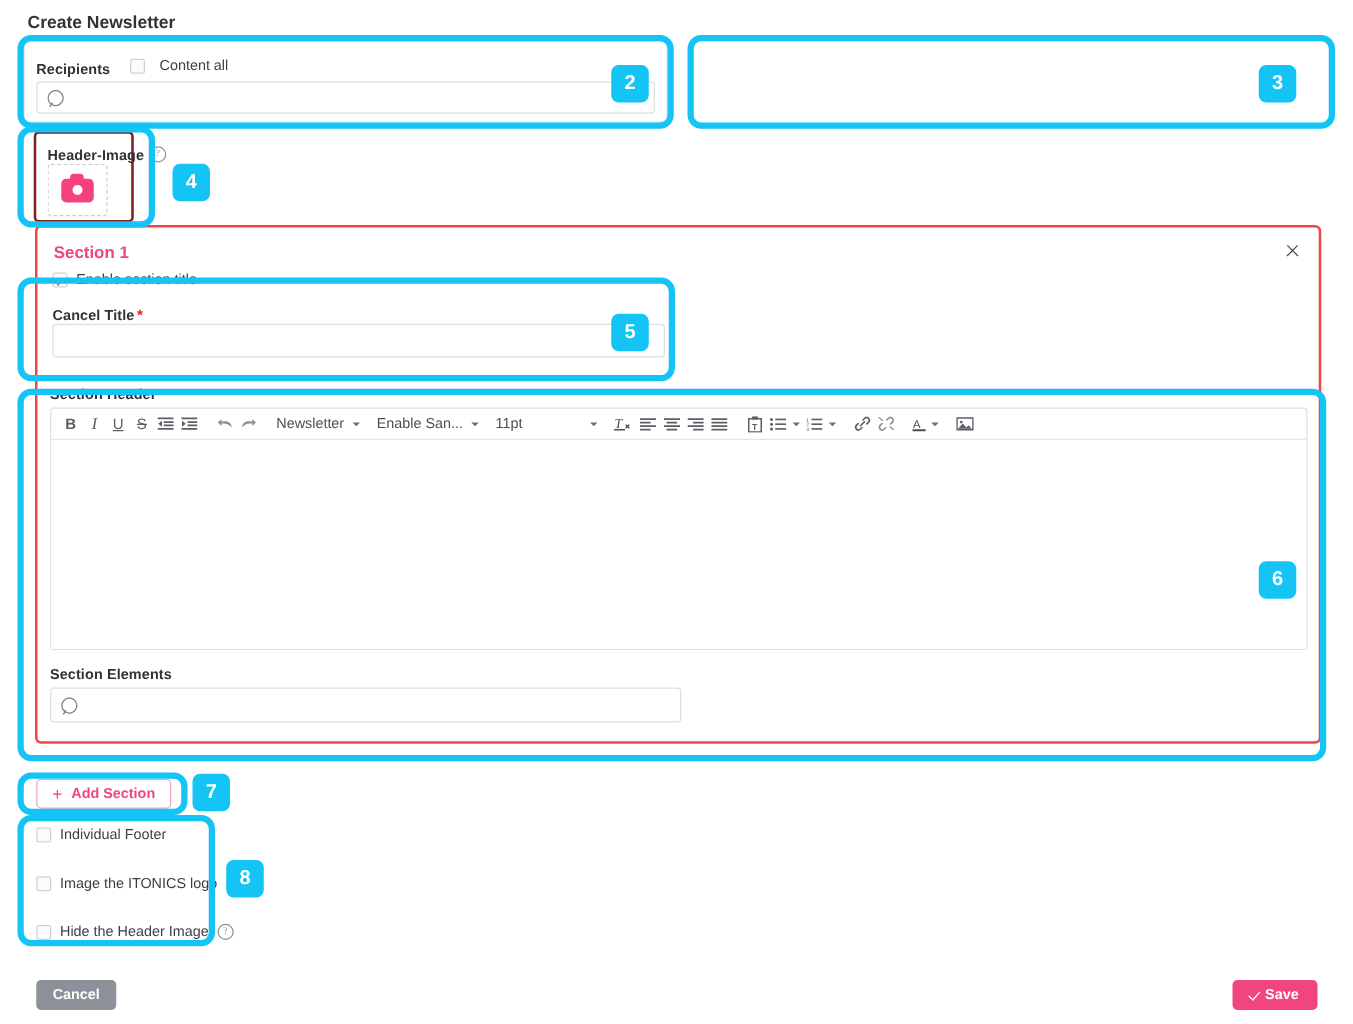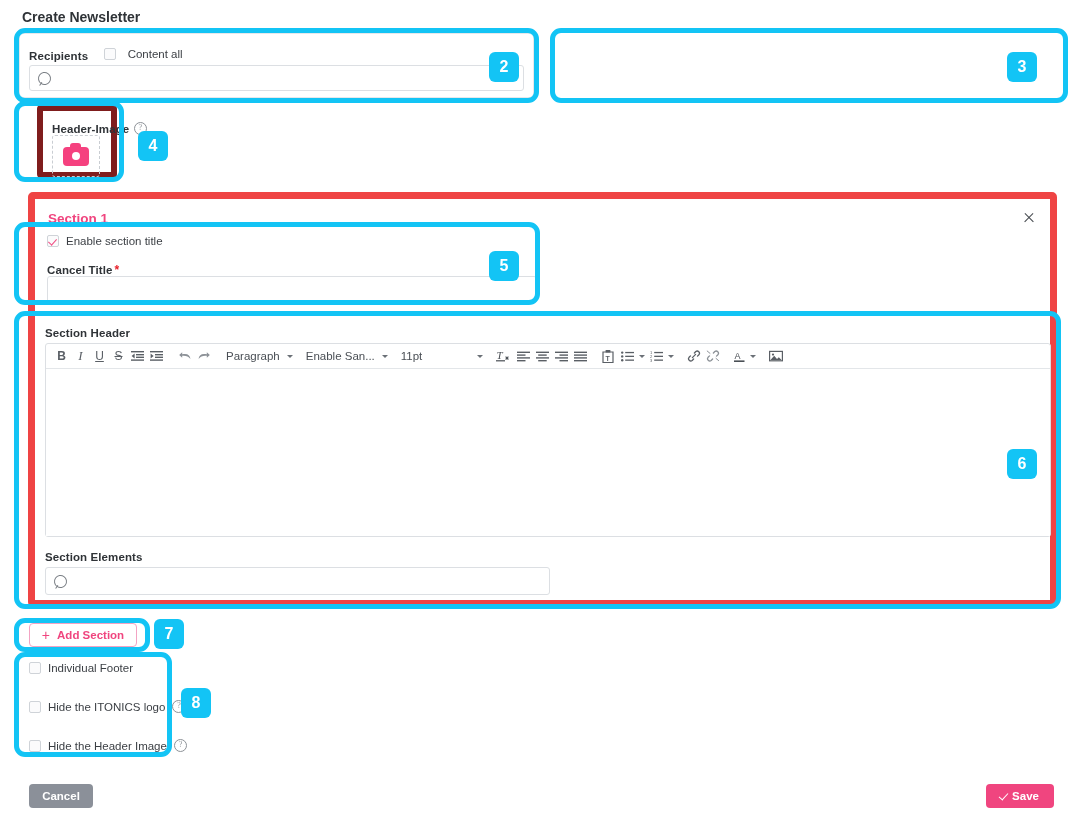--- a/index.html
+++ b/index.html
@@ -58,36 +58,36 @@
   #recipients-row{position:absolute;left:9px;top:10px;display:flex;align-items:flex-end;gap:16px;}
   #recipients-input{position:absolute;left:9px;top:31px;width:495px;}
 
   
   #subject-card{position:absolute;left:556px;top:33px;width:508px;height:65px;
       background:#fff;border:1px solid #e6e8eb;border-radius:4px;box-sizing:border-box;}
   #subject-label{position:absolute;left:9px;top:10px;}
   #subject-input{position:absolute;left:9px;top:31px;width:487px;}
 
   
-  #headerimage-card{position:absolute;left:37px;top:105px;width:80px;height:73px;
-      background:#fff;border:6px solid #7f1d1d;border-radius:4px;box-sizing:border-box;}
+  #headerimage-card{position:absolute;left:27px;top:105px;width:80px;height:73px;
+      background:#fff;border:2px solid #7f1d1d;border-radius:4px;box-sizing:border-box;}
   #headerimage-label{position:absolute;left:9px;top:8px;white-space:nowrap;}
   #headerimage-drop{
     position:absolute;left:9px;top:24px;width:46px;height:40px;
     border:1px dashed #c9cdd2;border-radius:3px;display:flex;align-items:center;justify-content:center;
   }
   .cam{position:relative;width:26px;height:19px;background:#f5417f;border-radius:4px;}
   .cam:before{content:"";position:absolute;left:7px;top:-4px;width:11px;height:5px;
       background:#f5417f;border-radius:3px 3px 0 0;}
   .cam:after{content:"";position:absolute;left:50%;top:50%;width:8px;height:8px;
       margin:-4px 0 0 -4px;border-radius:50%;background:#fff;}
 
   
-  #section-panel{position:absolute;left:28px;top:192px;width:1029px;height:415px;
-      background:#fff;border:7px solid #ef4444;border-radius:5px;box-sizing:border-box;}
+  #section-panel{position:absolute;left:28px;top:180px;width:1029px;height:415px;
+      background:#fff;border:2px solid #ef4444;border-radius:5px;box-sizing:border-box;}
   #section-title-head{position:absolute;left:13px;top:12px;font-size:13.5px;font-weight:700;color:#f0457f;}
   #section-close{position:absolute;right:12px;top:10px;width:18px;height:18px;cursor:pointer;}
   #section-close:before,#section-close:after{
     content:"";position:absolute;left:3px;top:8px;width:12px;height:1.4px;background:#44484d;}
   #section-close:before{transform:rotate(45deg);}
   #section-close:after{transform:rotate(-45deg);}
 
   #enable-title-row{position:absolute;left:12px;top:36px;display:flex;align-items:center;}
   #section-title-label{position:absolute;left:12px;top:61px;}
   #section-title-input{position:absolute;left:12px;top:77px;width:490px;height:27px;}
@@ -222,21 +222,21 @@
               <path d="M4.2 2.2 L1.2 5 L4.2 7.8 L4.2 5.8 C7.6 5.4 10.4 6.2 12.4 9 C12.2 5.2 9.6 3.1 4.2 4.2 Z" fill="#8c9197"></path>
             </svg>
         </div>
         <div class="tb">
           <svg width="14" height="12" viewBox="0 0 14 12">
               <path d="M9.8 2.2 L12.8 5 L9.8 7.8 L9.8 5.8 C6.4 5.4 3.6 6.2 1.6 9 C1.8 5.2 4.4 3.1 9.8 4.2 Z" fill="#8c9197"></path>
             </svg>
         </div>
         <div class="tbgap"></div>
         <div class="tbsel" style="margin-left:4px;">
-          <span>Paragraph</span>
+          <span>Newsletter</span>
           <span class="caret"></span>
         </div>
         <div class="tbgap"></div>
         <div class="tbsel" style="margin-left:4px;">
           <span>Enable San...</span>
           <span class="caret"></span>
         </div>
         <div class="tbgap"></div>
         <div class="tbsel" style="margin-left:4px;min-width:82px;">
           <span>11pt</span>
@@ -389,21 +389,21 @@
     <span>Add Section</span>
   </div>
 
   <div id="footer-options">
     <div class="fopt">
       <span class="cbx"></span>
       <span class="cbtext">Individual Footer</span>
     </div>
     <div class="fopt">
       <span class="cbx"></span>
-      <span class="cbtext">Hide the ITONICS logo</span>
+      <span class="cbtext">Image the ITONICS logo</span>
       <span class="qmark">?</span>
     </div>
     <div class="fopt">
       <span class="cbx"></span>
       <span class="cbtext">Hide the Header Image</span>
       <span class="qmark">?</span>
     </div>
   </div>
 
   <button id="cancel-button">Cancel</button>

